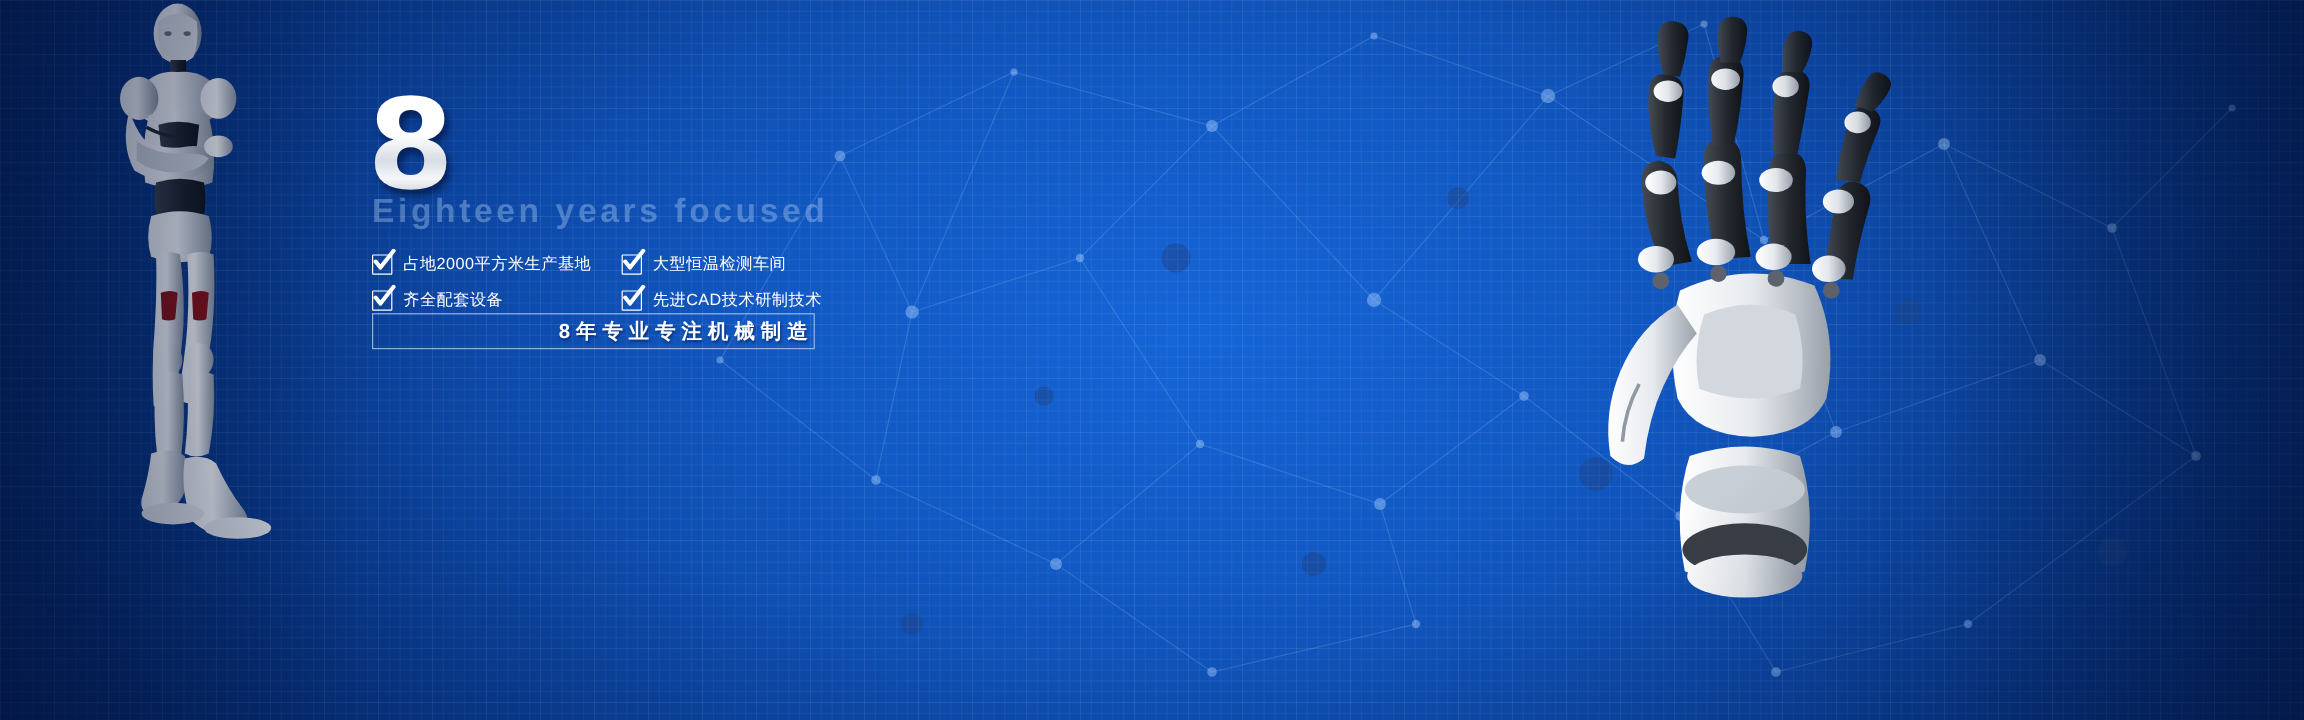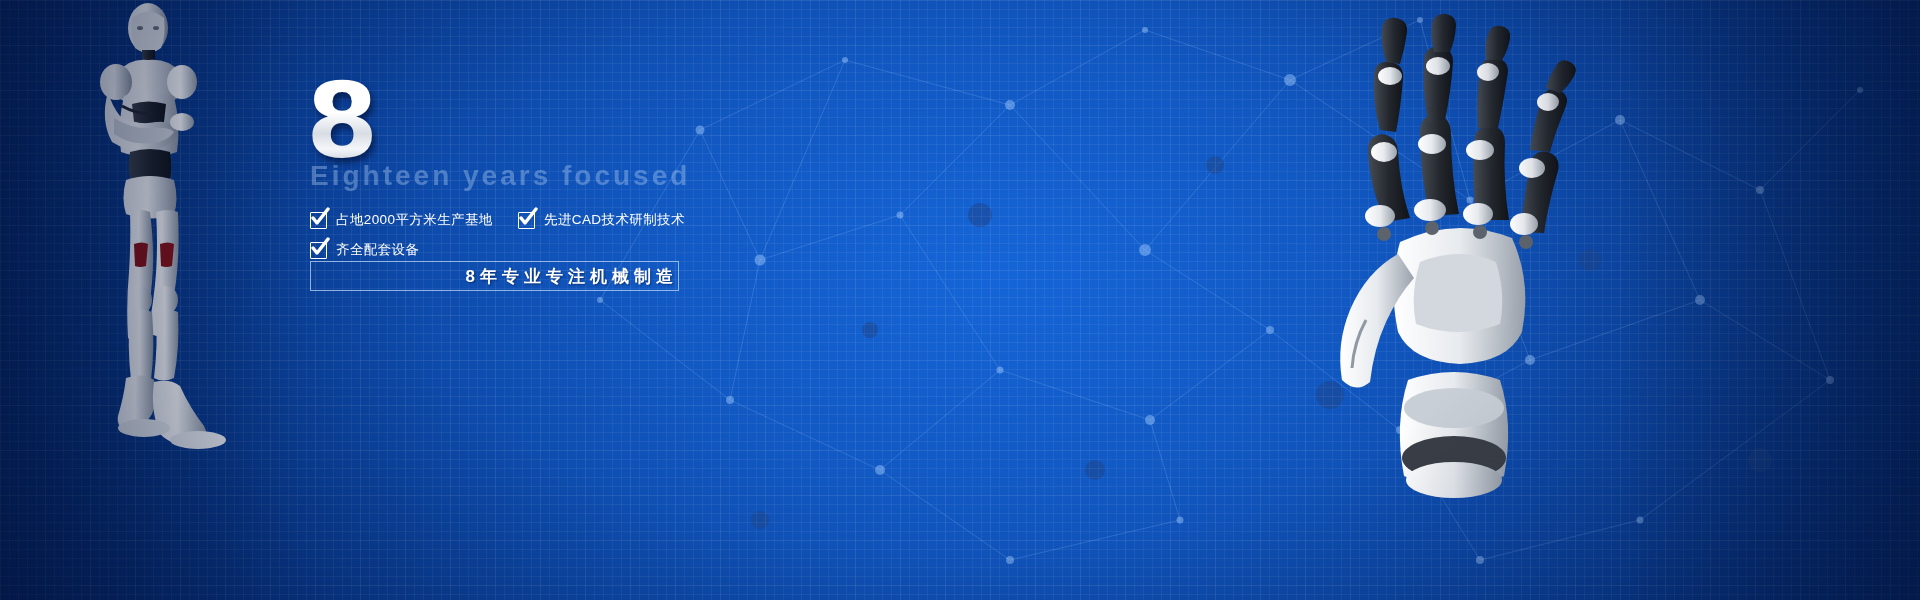--- a/index.html
+++ b/index.html
@@ -319,30 +319,38 @@
             </svg>
         </span>
         <span class="feat-label">占地2000平方米生产基地</span>
       </div>
       <div class="feat">
         <span class="chk">
           <svg width="22" height="22" viewBox="0 0 22 22">
               <path d="M4,11 L8,16 L19,2" stroke="#ffffff" stroke-width="3.4" fill="none" stroke-linecap="round" stroke-linejoin="round"></path>
             </svg>
         </span>
-        <span class="feat-label">先进CAD技术研制技术</span>
+        <span class="feat-label">大型恒温检测车间</span>
       </div>
       <div class="feat">
         <span class="chk">
           <svg width="22" height="22" viewBox="0 0 22 22">
               <path d="M4,11 L8,16 L19,2" stroke="#ffffff" stroke-width="3.4" fill="none" stroke-linecap="round" stroke-linejoin="round"></path>
             </svg>
         </span>
         <span class="feat-label">齐全配套设备</span>
       </div>
+      <div class="feat">
+        <span class="chk">
+          <svg width="22" height="22" viewBox="0 0 22 22">
+              <path d="M4,11 L8,16 L19,2" stroke="#ffffff" stroke-width="3.4" fill="none" stroke-linecap="round" stroke-linejoin="round"></path>
+            </svg>
+        </span>
+        <span class="feat-label">先进CAD技术研制技术</span>
+      </div>
     </div>
 
     <div class="bottombar">
       <span>8年专业专注机械制造</span>
     </div>
 
   </div>
 </div>
 
 </body></html>

